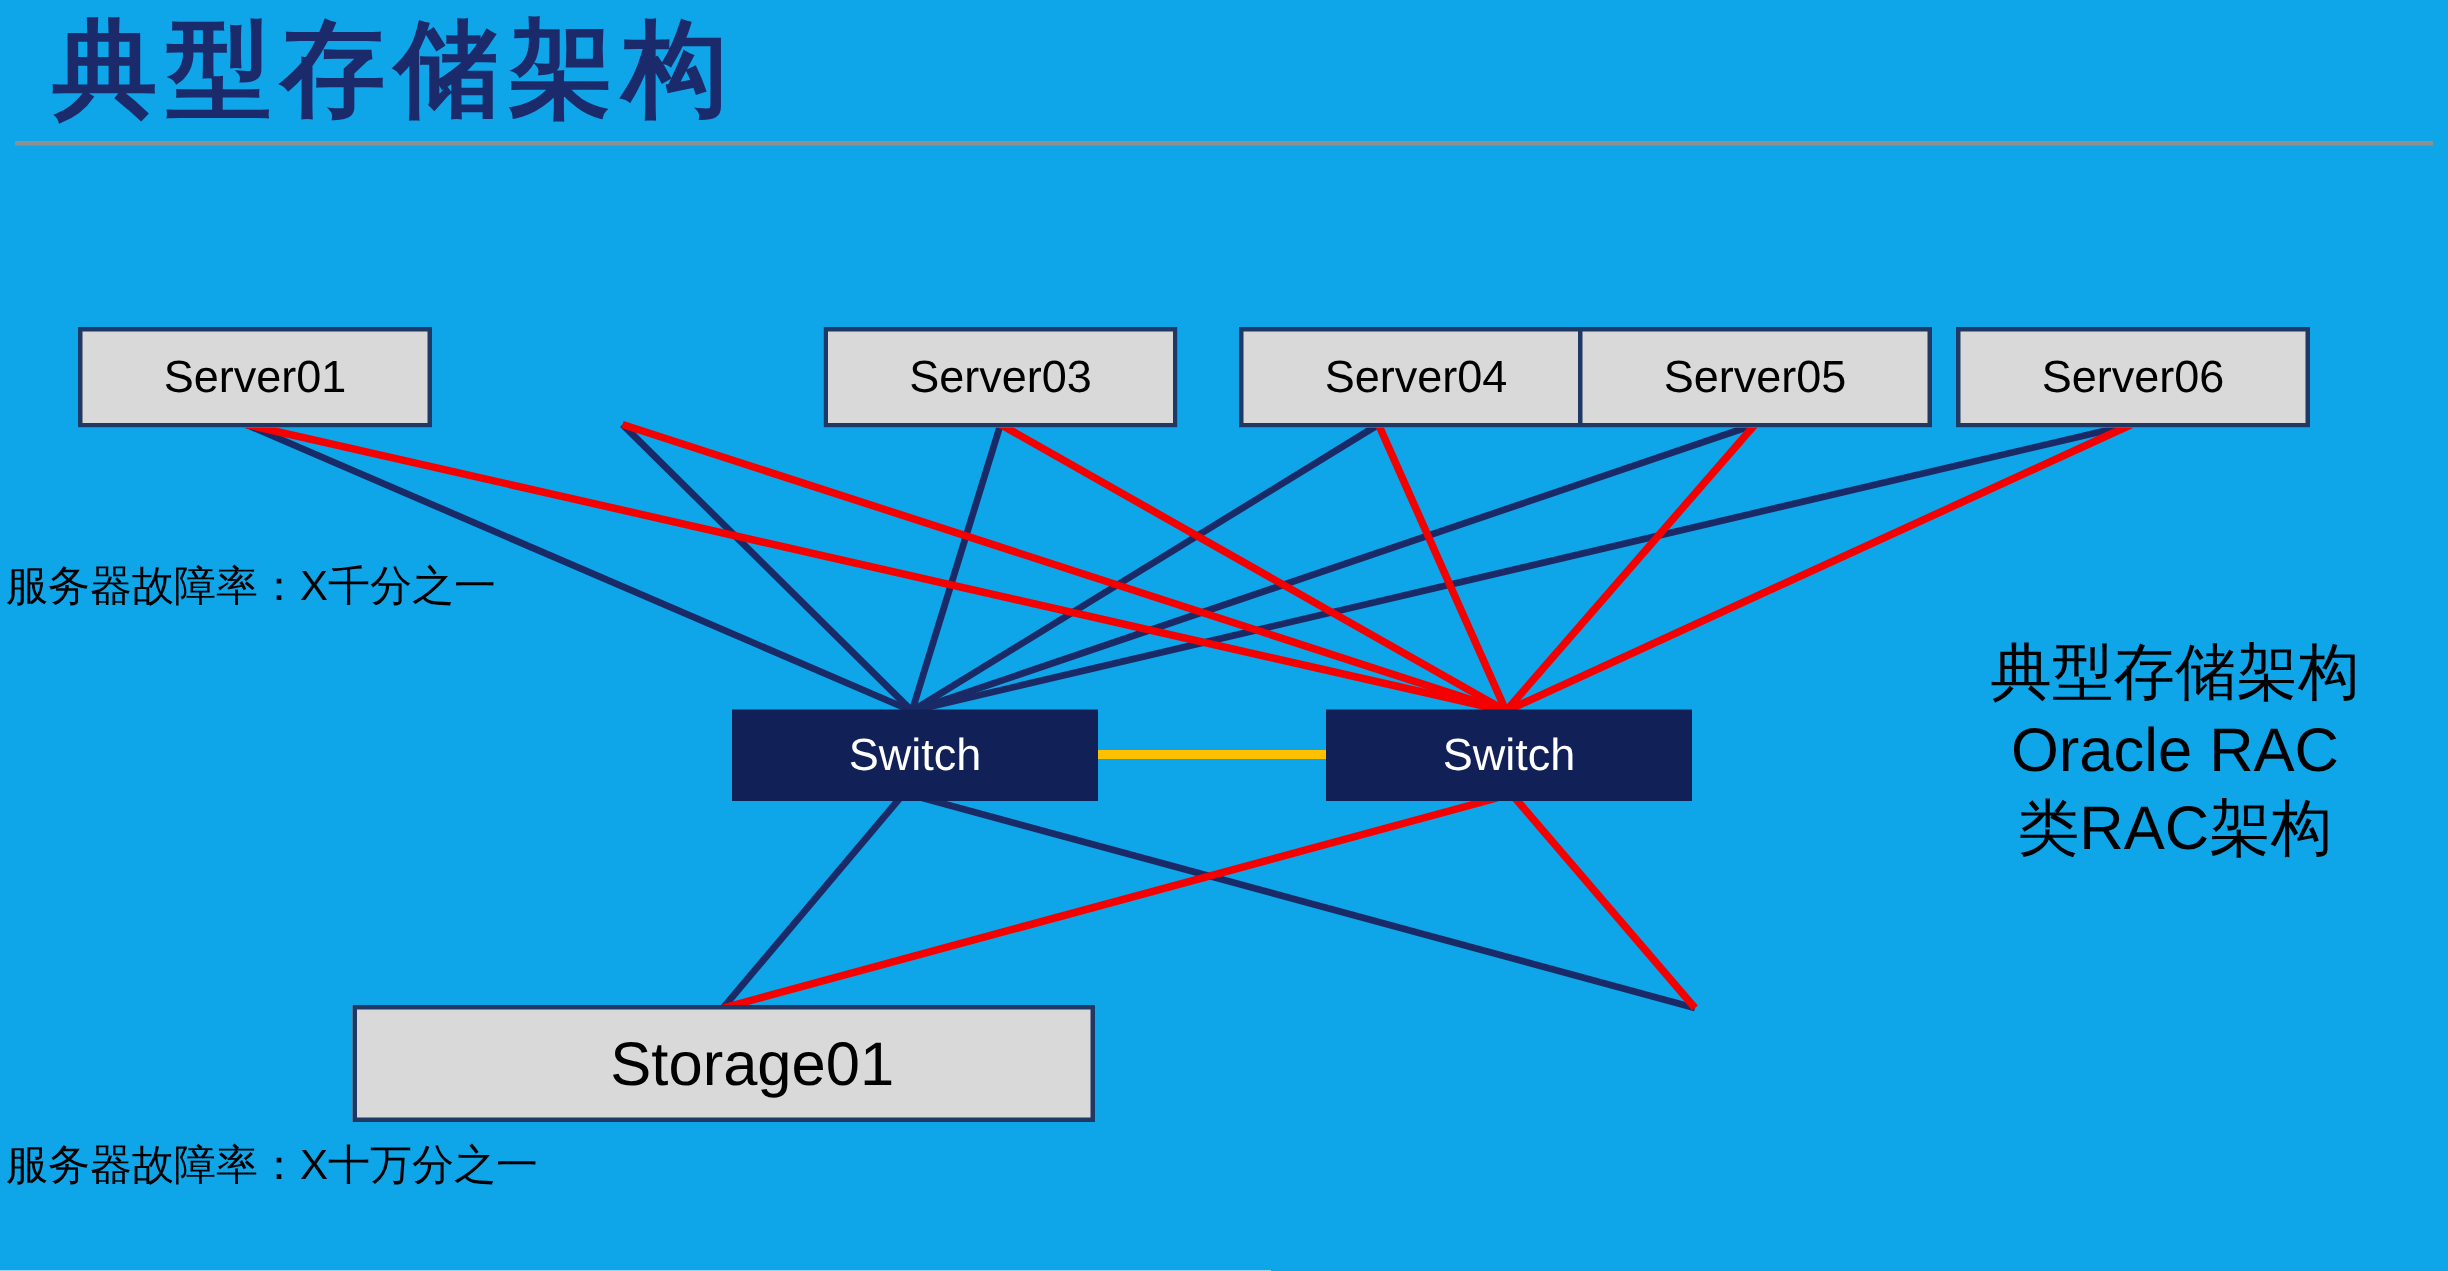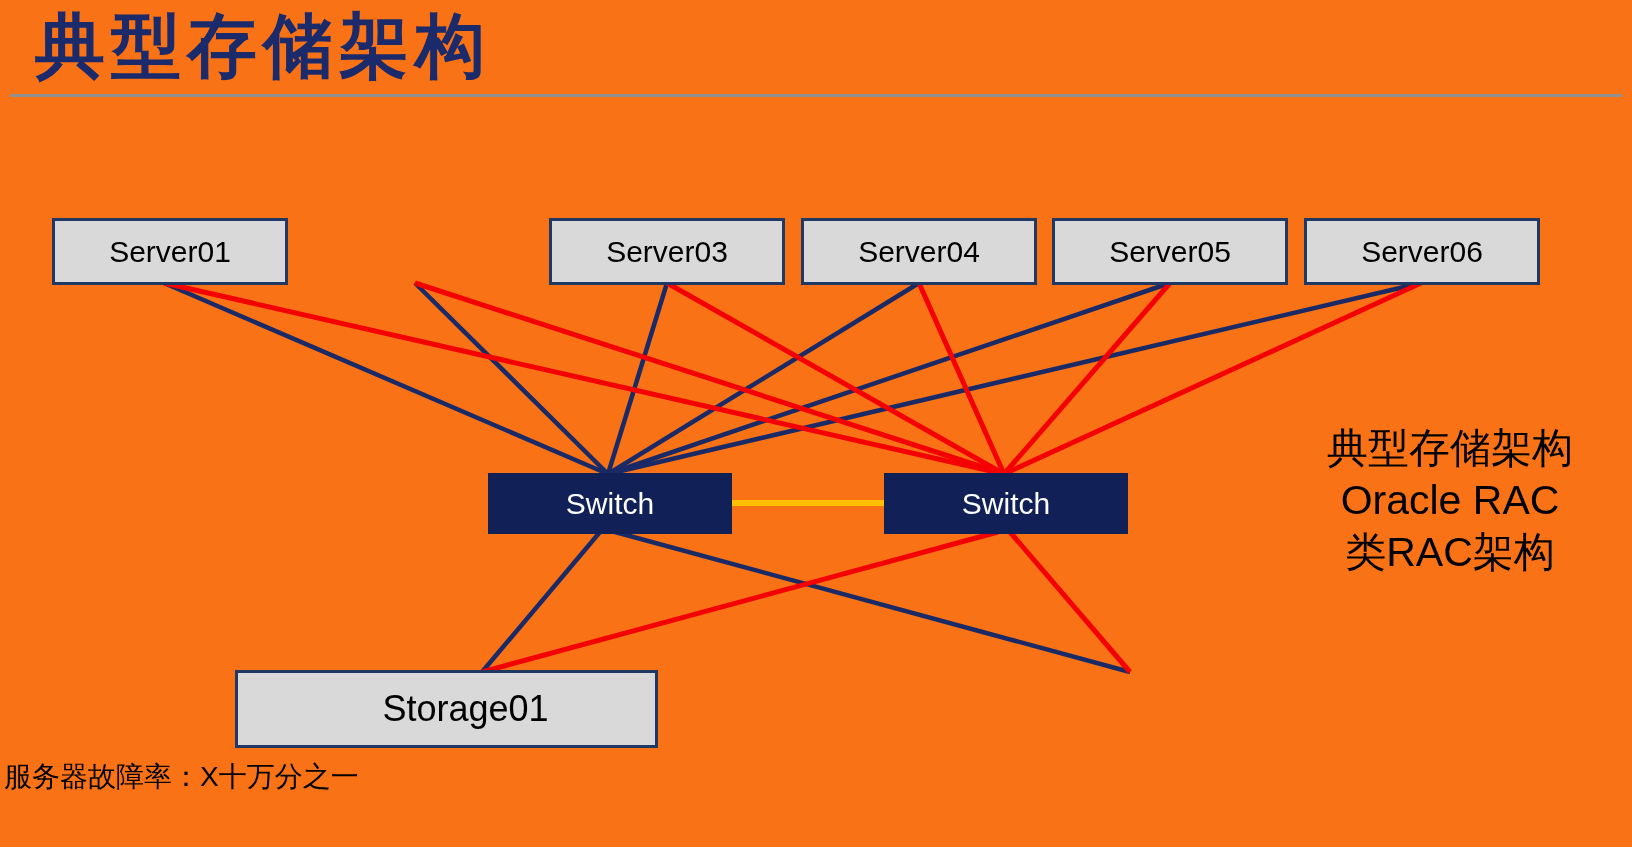--- a/index.html
+++ b/index.html
@@ -4,21 +4,21 @@
 <style>
   :root{
     --title:#1B2A6B; --node-border:#1F3864; --node-fill:#D9D9D9;
     --switch-fill:#112157; --server-link:#1A2A66; --server-link-redundant:#F40000;
     --inter-switch-link:#FFC000; --divider:#909090; --ink:#000000;
   }
   *{margin:0;padding:0;box-sizing:border-box;}
   html,body{background:#ffffff;}
   .page{
     position:relative; width:1632px; height:847px; overflow:hidden;
-    font-family:"Liberation Sans", sans-serif; background:#f97316;
+    font-family:"Liberation Sans", sans-serif; background:#0ea5e9;
   }
   .slide-title{
     position:absolute; left:35px; top:0px;
     font-size:70px; font-weight:bold; color:var(--title); letter-spacing:6px;
     white-space:nowrap;
   }
   .divider{
     position:absolute; left:10px; top:94px; width:1612px; height:3px;
     background:var(--divider);
   }
@@ -29,21 +29,21 @@
   .node{
     position:absolute; display:flex; align-items:center; justify-content:center;
     background:var(--node-fill); border:3px solid var(--node-border);
     color:var(--ink); white-space:nowrap;
   }
   .server{width:236px; height:67px; top:218px; font-size:30px;}
   .switch{
     width:244px; height:61px; top:473px; background:var(--switch-fill);
     border:none; color:#ffffff; font-size:30px;
   }
-  .storage{width:423px; height:78px; top:670px; font-size:36px;padding-left:38px;}
+  .storage{width:495px; height:78px; top:670px; font-size:41px;padding-left:38px;}
   .side-label{
     position:absolute; left:4px; color:var(--ink); font-size:28px; white-space:nowrap;
   }
   .annotation{
     position:absolute; left:1318px; top:422px; width:264px;
     text-align:center; color:var(--ink); font-size:41px; line-height:52px;
     white-space:nowrap;
   }
 </style>
 </head>
@@ -78,41 +78,42 @@
 
     <line class="gold" x1="729" y1="503" x2="884" y2="503"></line>
   </svg>
 
   <div class="node server" style="left:52px">
       <span>Server01</span>
     </div>
   <div class="node server" style="left:549px">
       <span>Server03</span>
     </div>
-  <div class="node server" style="left:801px">
+  <div class="node server" style="left:826px">
       <span>Server04</span>
     </div>
   <div class="node server" style="left:1052px">
       <span>Server05</span>
     </div>
   <div class="node server" style="left:1304px">
       <span>Server06</span>
     </div>
 
   <div class="node switch" style="left:488px">
       <span>Switch</span>
     </div>
   <div class="node switch" style="left:884px">
       <span>Switch</span>
     </div>
 
   <div class="node storage" style="left:235px">
       <span>Storage01</span>
     </div>
 
+  <div class="side-label" style="top:372px">服务器故障率：X千分之一</div>
   <div class="side-label" style="top:758px">服务器故障率：X十万分之一</div>
 
   <div class="annotation">
     <div>典型存储架构</div>
     <div>Oracle RAC</div>
     <div>类RAC架构</div>
   </div>
 
 </div>
 

